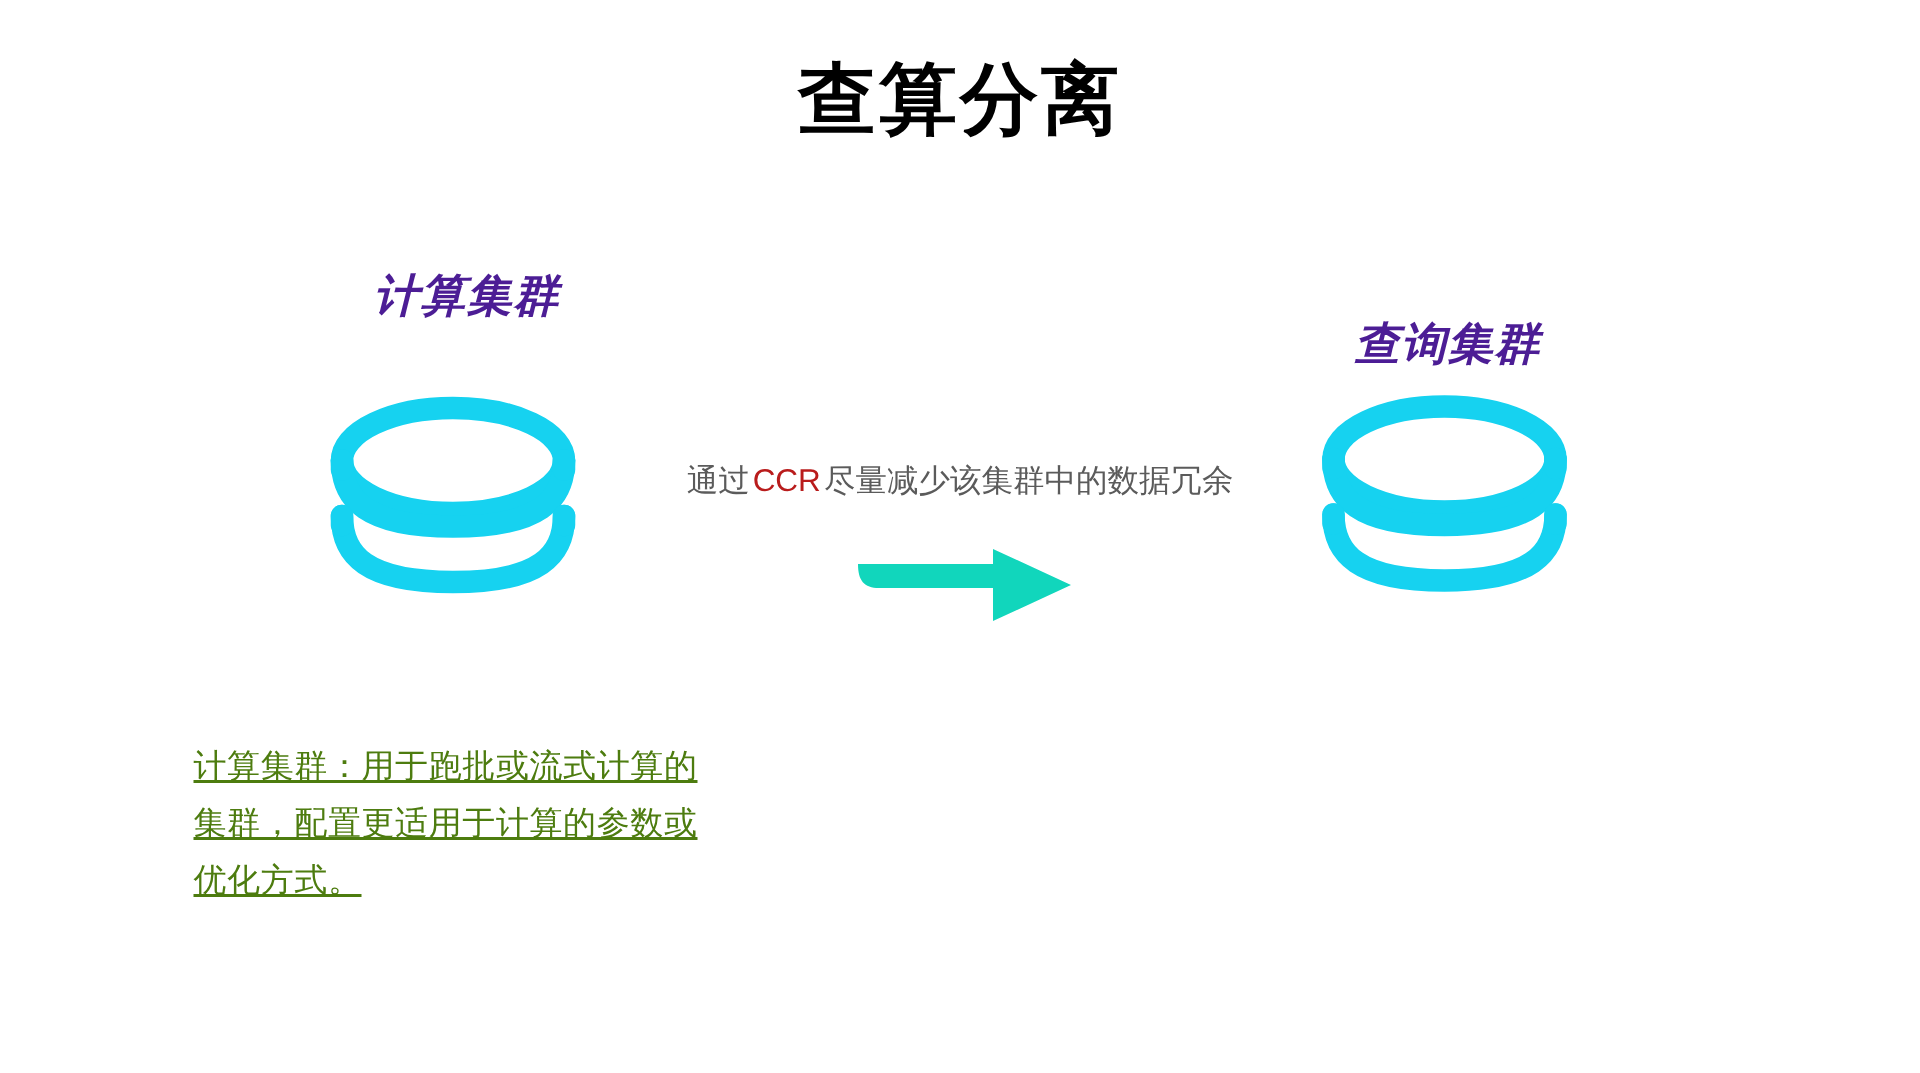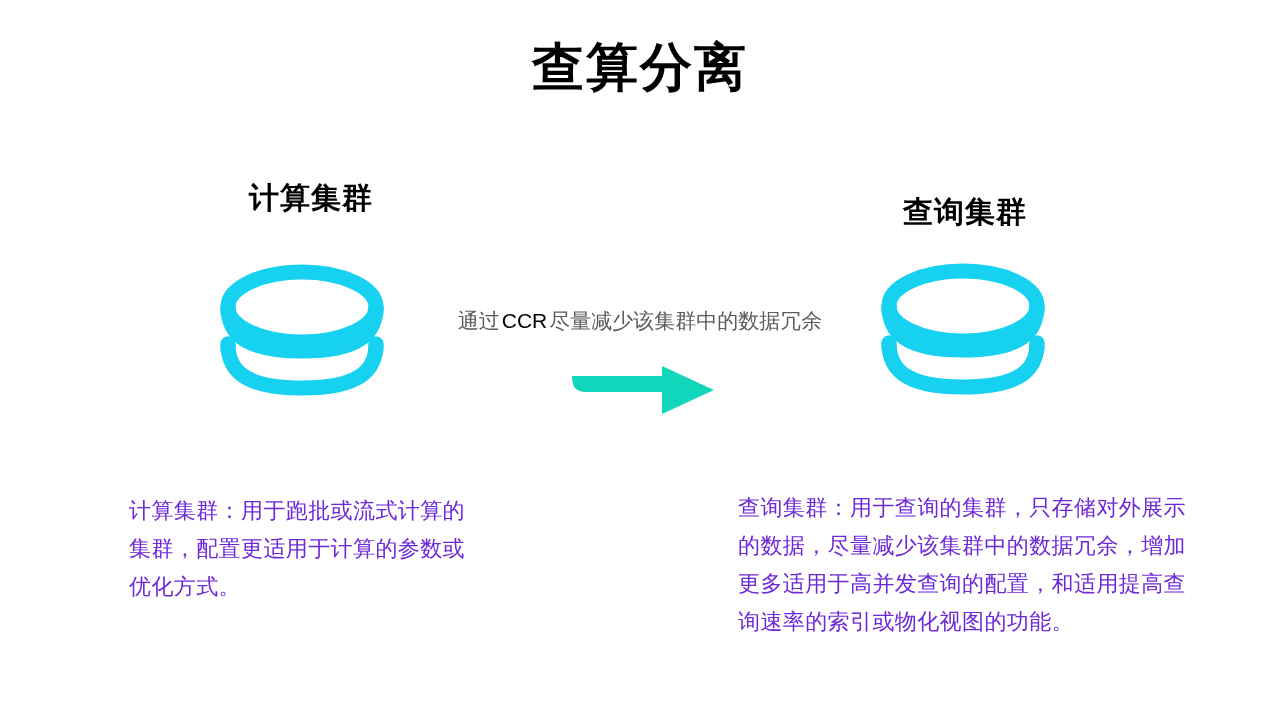--- a/index.html
+++ b/index.html
@@ -35,26 +35,27 @@
     letter-spacing: 2px;
     white-space: nowrap;
   }
 
   
   .cluster-label {
     position: absolute;
     font-size: 30px;
     line-height: 34px;
     font-weight: 700;
-    color: #000000;
+    color: #4c1d95;
     letter-spacing: 1px;
     white-space: nowrap;
+    font-style: italic;
   }
   .cluster-label.left  { left: 249px; top: 181px; }
-  .cluster-label.right { left: 903px; top: 195px; }
+  .cluster-label.right { left: 903px; top: 213px; }
 
   
   .db-icon {
     position: absolute;
     width: 168px;
     height: 152px;
   }
   .db-icon.left  { left: 218px; top: 263px; }
   .db-icon.right { left: 879px; top: 262px; }
   .db-icon svg { display: block; width: 100%; height: 100%; }
@@ -65,42 +66,43 @@
     left: 420px;
     top: 306px;
     width: 440px;
     text-align: center;
     font-size: 21px;
     line-height: 30px;
     color: #5b5b5b;
     white-space: nowrap;
   }
   .sync-caption .ccr {
-    color: #000000;
+    color: #b91c1c;
     font-weight: 400;
     padding: 0 2px;
   }
 
   
   .sync-arrow {
     position: absolute;
     left: 570px;
     top: 363px;
     width: 146px;
     height: 54px;
   }
   .sync-arrow svg { display: block; width: 100%; height: 100%; }
 
   
   .desc {
     position: absolute;
     font-size: 22px;
     line-height: 38px;
-    color: #6d28d9;
+    color: #4d7c0f;
     letter-spacing: 0.4px;
+    text-decoration: underline;
   }
   .desc.left {
     left: 129px;
     top: 492px;
     width: 352px;
   }
   .desc.right {
     left: 738px;
     top: 489px;
     width: 452px;
@@ -150,15 +152,14 @@
   </div>
 
   <div class="sync-arrow">
     <svg viewBox="0 0 146 54" xmlns="http://www.w3.org/2000/svg">
       <path d="M2 13 C2 24, 6 29, 16 29 L92 29 L92 51 L144 27 L92 3 L92 13 Z" fill="#11d6bc"></path>
     </svg>
   </div>
 
   <div class="desc left">计算集群：用于跑批或流式计算的集群，配置更适用于计算的参数或优化方式。</div>
 
-  <div class="desc right">查询集群：用于查询的集群，只存储对外展示的数据，尽量减少该集群中的数据冗余，增加更多适用于高并发查询的配置，和适用提高查询速率的索引或物化视图的功能。</div>
 
 </div>
 
 </body></html>

